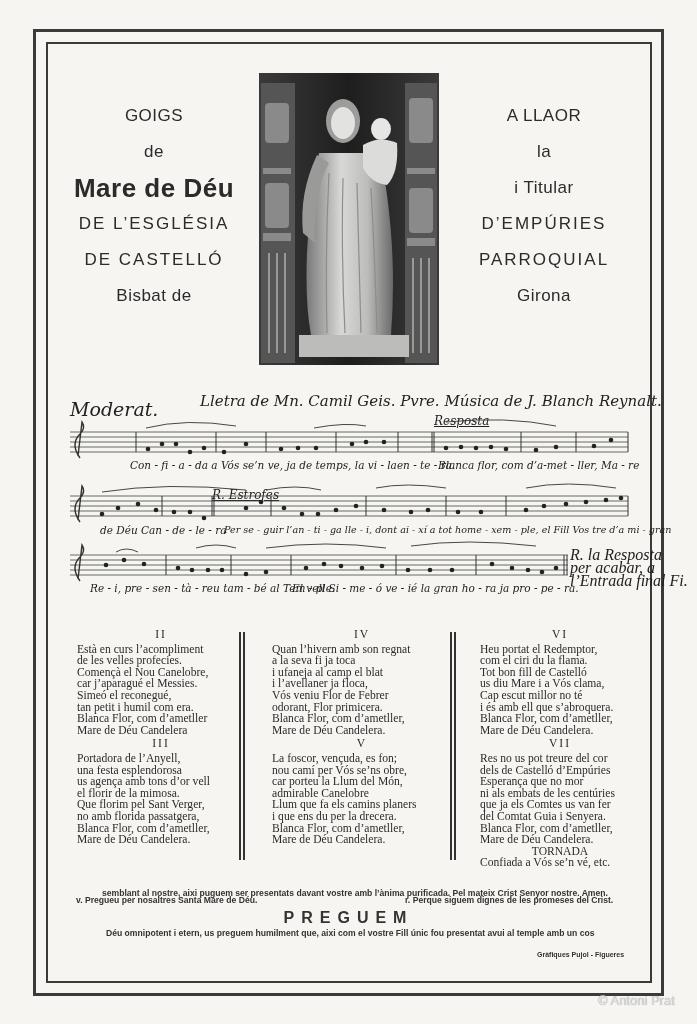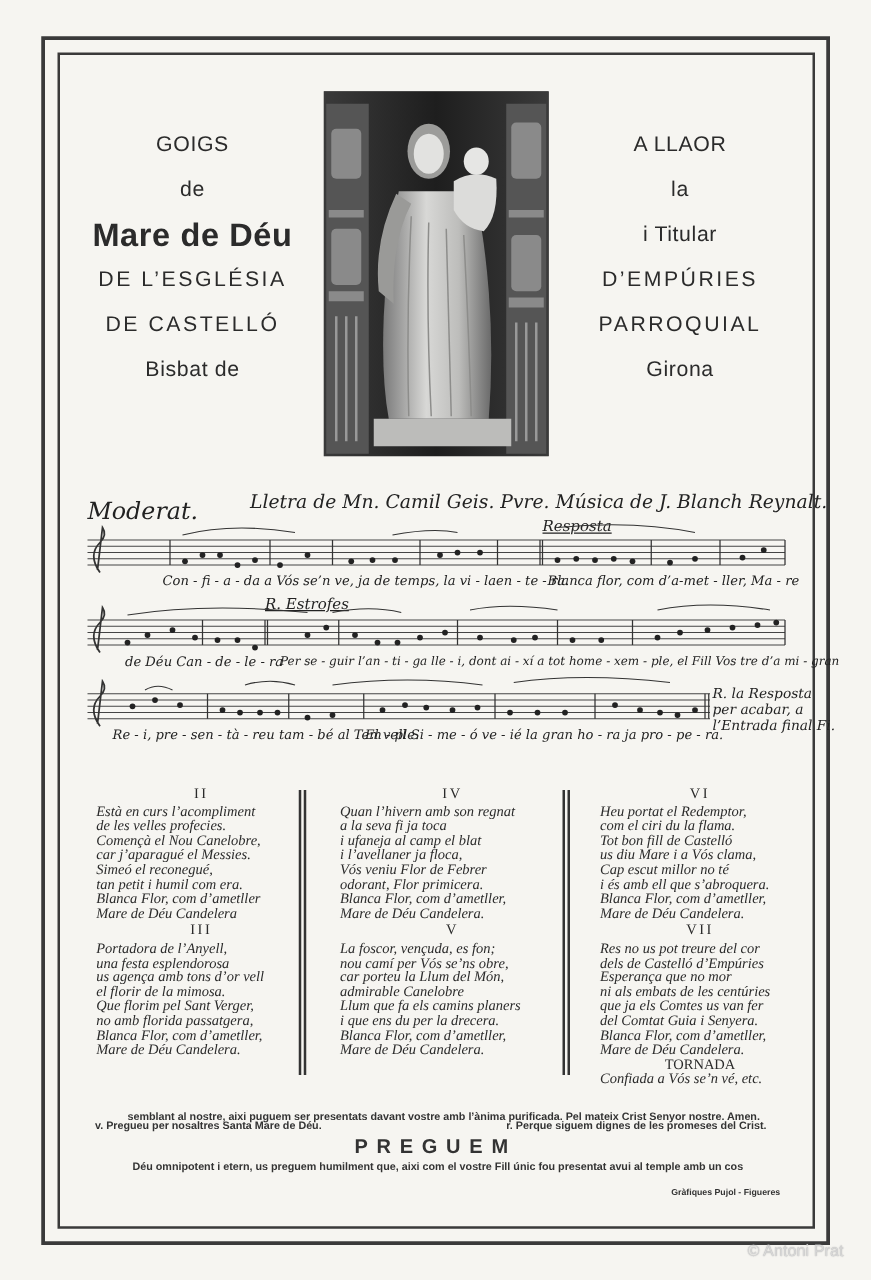--- a/index.html
+++ b/index.html
@@ -22,21 +22,21 @@
 
   .music { position:absolute; left:66px; top:392px; width:568px; height:215px; }
   .music-header { position:absolute; left:134px; top:0px; font-family:"DejaVu Serif", serif; font-style:italic; font-size:15px; color:#222; white-space:nowrap; }
   .tempo { position:absolute; left:4px; top:6px; font-family:"DejaVu Serif", serif; font-style:italic; font-size:19px; color:#222; }
   .lyric { position:absolute; font-family:"DejaVu Serif", serif; font-style:italic; font-size:10.5px; color:#222; white-space:nowrap; }
   .mark { position:absolute; font-family:"DejaVu Serif", serif; font-style:italic; font-size:12px; color:#222; white-space:nowrap; text-decoration:underline; }
 
   .verses { position:absolute; top:627px; left:60px; width:580px; height:235px; }
   .vcol { position:absolute; top:0; font-family:"Liberation Serif", serif; font-size:11.6px; line-height:11.6px; color:#2b2b2b; }
   .vcol .num { text-align:center; margin:2px 0 3px; letter-spacing:2px; }
-  .vcol .vline { white-space:nowrap;font-style:italic; }
+  .vcol .vline { white-space:nowrap; }
   .vcol .tornada { text-align:center; }
   .sep { position:absolute; top:5px; width:6px; height:228px; border-left:2px solid #333; border-right:2px solid #333; box-sizing:border-box; }
 
   .versicle { position:absolute; top:895px; font-size:8.6px; font-weight:bold; color:#333; white-space:nowrap; }
   .preguem { position:absolute; top:909px; left:0; width:697px; text-align:center; font-size:16px; font-weight:bold; letter-spacing:7px; color:#333; }
   .prayer { position:absolute; font-size:8.6px; font-weight:bold; color:#333; white-space:nowrap; }
   .printer { position:absolute; top:951px; left:537px; font-size:7px; font-weight:bold; color:#333; }
   .watermark { position:absolute; top:993px; left:598px; font-size:13px; color:#d8d8d8; text-shadow:0 0 1px #999; }
 </style>
 </head>
@@ -123,21 +123,21 @@
   <div class="t-line">i Titular</div>
   <div class="t-line caps">D’EMPÚRIES</div>
   <div class="t-line caps">PARROQUIAL</div>
   <div class="t-line">Girona</div>
 </div>
 
 <div class="music">
   <div class="tempo">Moderat.</div>
   <div class="music-header">Lletra de Mn. Camil Geis. Pvre.  Música de J. Blanch Reynalt.</div>
   <div class="mark" style="left:368px;top:22px;">Resposta</div>
-  <div class="mark" style="left:146px;top:84px;">R. Estrofes</div>
+  <div class="mark" style="left:146px;top:96px;">R. Estrofes</div>
 
   <svg width="568" height="215" style="position:absolute;left:0;top:0;">
     <g stroke="#444" stroke-width="0.8">
 
       <line x1="4" y1="40" x2="562" y2="40"></line>
         <line x1="4" y1="45" x2="562" y2="45"></line>
         <line x1="4" y1="50" x2="562" y2="50"></line>
         <line x1="4" y1="55" x2="562" y2="55"></line>
         <line x1="4" y1="60" x2="562" y2="60"></line>
 
@@ -274,21 +274,21 @@
     </g>
   </svg>
 
   <div class="lyric" style="left:64px;top:67px;">Con - fi - a - da a Vós se’n ve,    ja de temps, la vi - laen - te - ra.</div>
   <div class="lyric" style="left:372px;top:67px;">Blanca flor, com d’a-met - ller, Ma - re</div>
   <div class="lyric" style="left:34px;top:132px;">de Déu Can - de - le - ra</div>
   <div class="lyric" style="left:24px;top:190px;">Re - i, pre - sen - tà - reu tam - bé al Tem - ple.</div>
   <div class="lyric" style="left:158px;top:132px;font-size:9.6px;">Per se - guir l’an - ti - ga lle - i,  dont ai - xí a tot home - xem - ple,  el Fill Vos tre d’a mi - gran</div>
   <div class="lyric" style="left:226px;top:190px;">El vell Si - me - ó  ve - ié   la gran ho - ra ja pro - pe - ra.</div>
 
-  <div class="lyric" style="left:504px;top:156px;font-size:11px;line-height:13px;">
+  <div class="lyric" style="left:504px;top:156px;font-size:16px;line-height:13px;font-family:Liberation Serif, serif;">
     <div>R. la Resposta</div>
     <div>per acabar, a</div>
     <div>l’Entrada final Fi.</div>
   </div>
 </div>
 
 <div class="verses">
   <div class="vcol" style="left:17px;width:168px;">
     <div class="num">II</div>
     <div class="vline">Està en curs l’acompliment</div>

